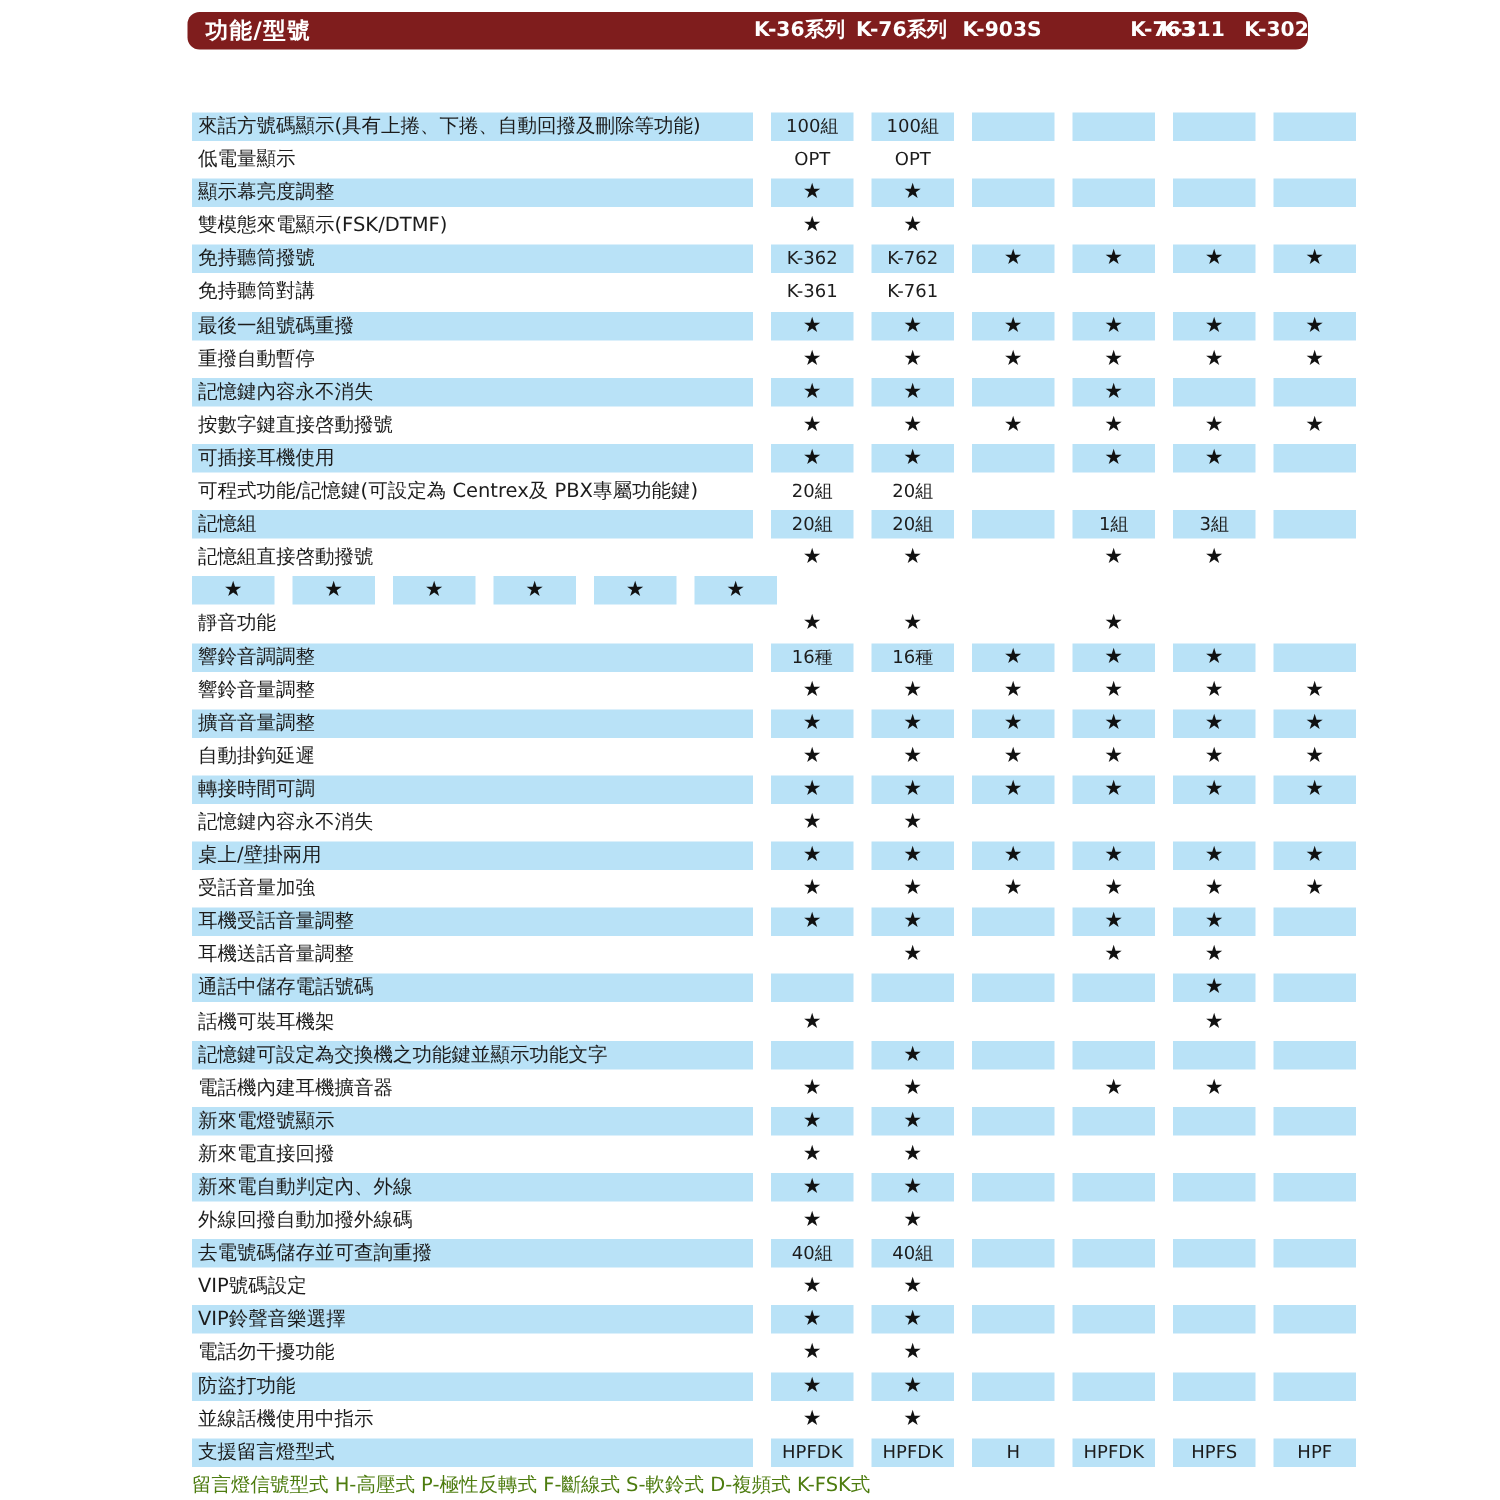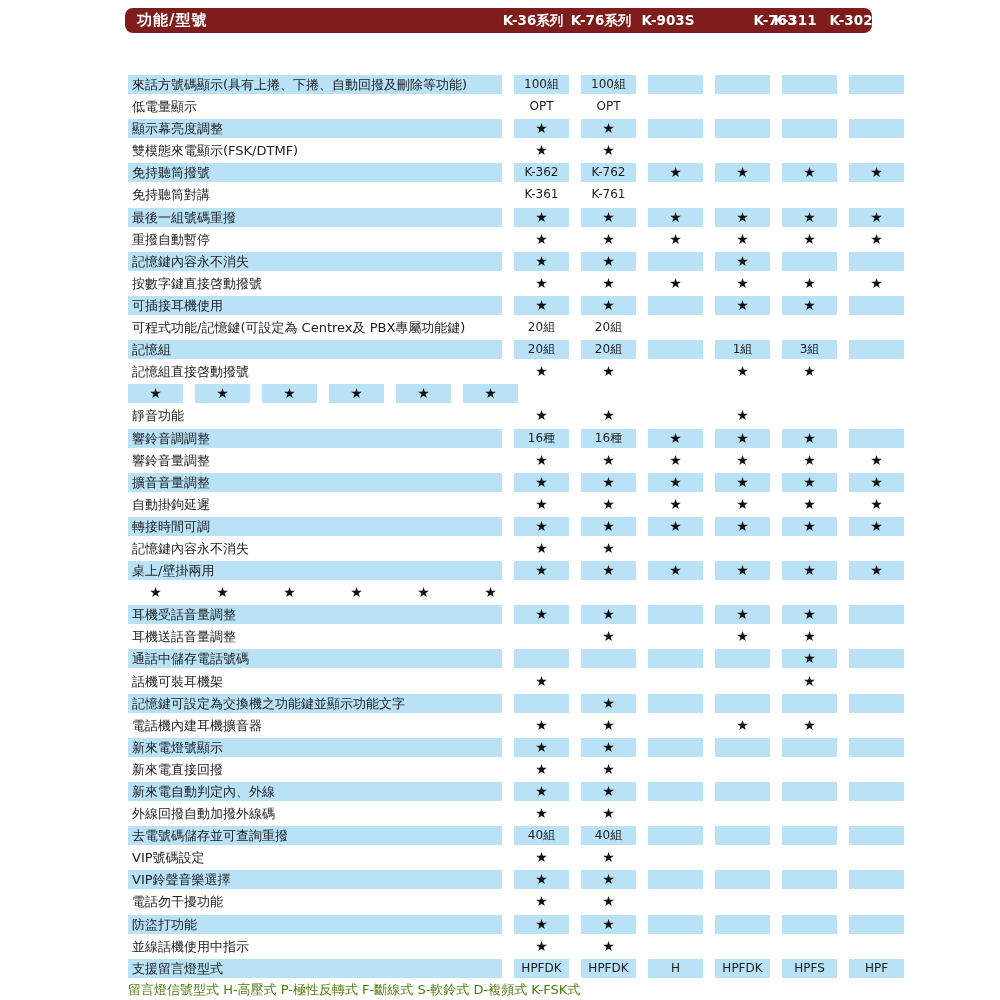--- a/index.html
+++ b/index.html
@@ -248,20 +248,21 @@
       <div class="row alt">
         <div class="cell feature">桌上/壁掛兩用</div>
         <div class="cell val star">★</div>
         <div class="cell val star">★</div>
         <div class="cell val star">★</div>
         <div class="cell val star">★</div>
         <div class="cell val star">★</div>
         <div class="cell val star">★</div>
       </div>
       <div class="row">
+        <div class="cell feature">受話音量加強</div>
         <div class="cell val star">★</div>
         <div class="cell val star">★</div>
         <div class="cell val star">★</div>
         <div class="cell val star">★</div>
         <div class="cell val star">★</div>
         <div class="cell val star">★</div>
       </div>
       <div class="row alt">
         <div class="cell feature">耳機受話音量調整</div>
         <div class="cell val star">★</div>

